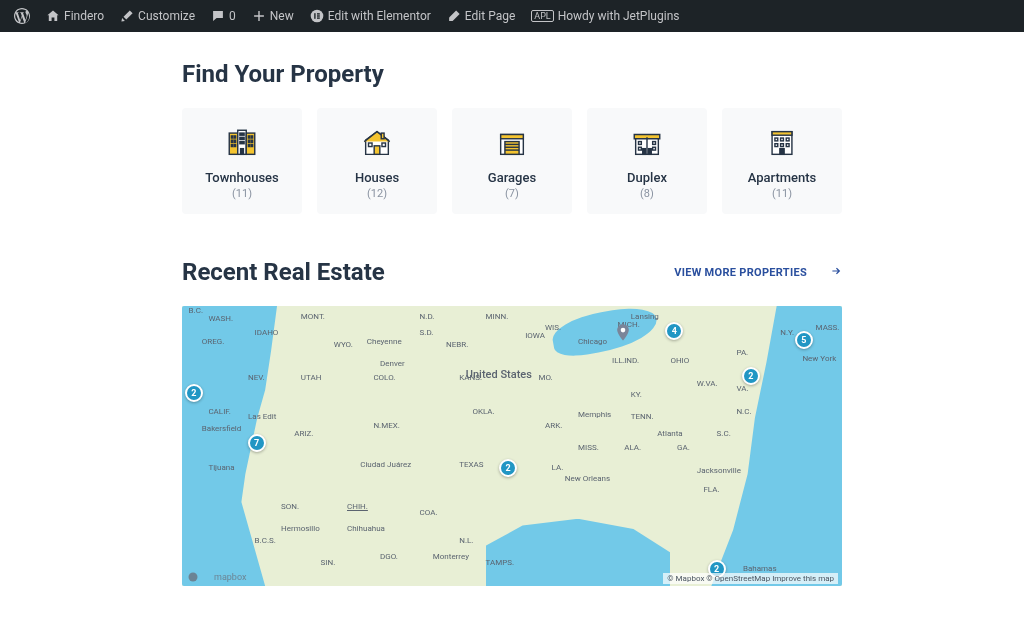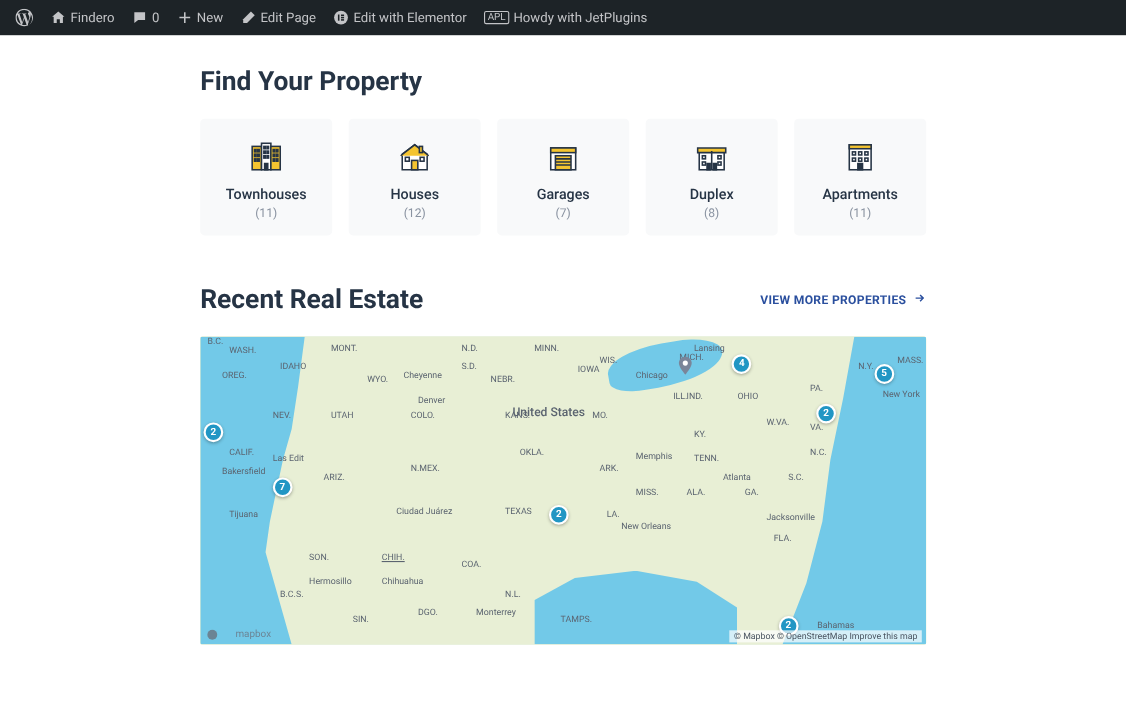--- a/index.html
+++ b/index.html
@@ -19,21 +19,21 @@
 .section-title { font-size: 24px; font-weight: 700; color: #263445; margin-bottom: 20px; }
 
 .categories { display: flex; gap: 15px; }
 .category-card { flex: 1; background: #f8f9fa; border-radius: 4px; padding: 18px 8px 14px; text-align: center; cursor: pointer; }
 .cat-icon { margin-bottom: 10px; height: 34px; display: flex; align-items: center; justify-content: center; }
 .cat-icon svg { width: 34px; height: 34px; }
 .cat-name { font-size: 13px; color: #263445; font-weight: 500; margin-bottom: 2px; }
 .cat-count { font-size: 11px; color: #8a93a1; }
 
 .recent-header { display: flex; justify-content: space-between; align-items: center; margin: 44px 0 20px; }
-.view-more { font-size: 11px; font-weight: 700; color: #2a4f9e; letter-spacing: 0.3px; display: flex; align-items: center; gap: 6px; cursor: pointer; }
+.view-more { font-size: 11px; font-weight: 700; color: #2a4f9e; letter-spacing: 0.3px; display: flex; align-items: center; gap: 23px; cursor: pointer; }
 .view-more svg { width: 12px; height: 12px; }
 
 .map-wrap { width: 100%; height: 280px; background: #d5e8c4; position: relative; overflow: hidden; border-radius: 2px; }
 .map-water { position: absolute; background: #72c9e8; }
 .map-land { position: absolute; inset: 0; background: #e8efd5; }
 .map-water.pacific { left: 0; top: 0; width: 30%; height: 100%; clip-path: polygon(0 0, 48% 0, 45% 16%, 42% 30%, 38% 40%, 35% 50%, 32% 60%, 30% 70%, 34% 80%, 38% 90%, 42% 100%, 0 100%); }
 .map-water.gulf { left: 46%; bottom: 0; width: 28%; height: 24%; clip-path: polygon(0 40%, 20% 10%, 50% 0, 80% 15%, 100% 50%, 100% 100%, 0 100%); border-radius: 40% 40% 0 0; }
 .map-water.atlantic { right: 0; top: 0; width: 22%; height: 100%; clip-path: polygon(55% 0, 100% 0, 100% 100%, 10% 100%, 25% 80%, 35% 60%, 40% 40%, 48% 20%); }
 .map-water.lakes { left: 56%; top: 2%; width: 16%; height: 14%; border-radius: 50% 40% 60% 30%; transform: rotate(-10deg); }
 .map-label-big { position: absolute; font-size: 11px; color: #5b6470; font-weight: 500; }
@@ -62,52 +62,60 @@
       <span class="wp-icon">
           <svg width="14" height="14" viewBox="0 0 20 20" fill="currentColor">
             <path d="M10 2l8 7h-2v8h-4v-5H8v5H4v-8H2l8-7z"></path>
           </svg>
         </span>
       <span>Findero</span>
     </div>
     <div class="wp-item">
       <span class="wp-icon">
           <svg width="14" height="14" viewBox="0 0 20 20" fill="currentColor">
+            <path d="M14 2l4 4-9 9-4-4 9-9zM3 13l-1 5 5-1-4-4z"></path>
+          </svg>
+        </span>
+      <span>Customize</span>
+    </div>
+    <div class="wp-item">
+      <span class="wp-icon">
+          <svg width="14" height="14" viewBox="0 0 20 20" fill="currentColor">
             <path d="M3 3h14v10H8l-5 4V3z"></path>
           </svg>
         </span>
       <span>0</span>
     </div>
     <div class="wp-item">
       <span class="wp-icon">
           <svg width="14" height="14" viewBox="0 0 20 20" fill="currentColor">
             <path d="M9 3h2v6h6v2h-6v6H9v-6H3V9h6V3z"></path>
           </svg>
         </span>
       <span>New</span>
-    </div>
-    <div class="wp-item">
-      <span class="wp-icon">
-          <svg width="14" height="14" viewBox="0 0 20 20" fill="currentColor">
-            <path d="M13 2l5 5-10 10H3v-5L13 2z"></path>
-          </svg>
-        </span>
-      <span>Edit Page</span>
     </div>
     <div class="wp-item">
       <span class="wp-icon">
           <svg width="14" height="14" viewBox="0 0 20 20" fill="currentColor">
             <circle cx="10" cy="10" r="9"></circle>
             <rect x="6" y="6" width="2" height="8" fill="#1d2327"></rect>
             <rect x="10" y="6" width="4" height="2" fill="#1d2327"></rect>
             <rect x="10" y="9" width="4" height="2" fill="#1d2327"></rect>
             <rect x="10" y="12" width="4" height="2" fill="#1d2327"></rect>
           </svg>
         </span>
       <span>Edit with Elementor</span>
+    </div>
+    <div class="wp-item">
+      <span class="wp-icon">
+          <svg width="14" height="14" viewBox="0 0 20 20" fill="currentColor">
+            <path d="M13 2l5 5-10 10H3v-5L13 2z"></path>
+          </svg>
+        </span>
+      <span>Edit Page</span>
     </div>
     <div class="wp-item">
       <span class="wp-icon" style="font-size:9px;border:1px solid currentColor;padding:0 2px;border-radius:2px;">APL</span>
       <span>Howdy with JetPlugins</span>
     </div>
   </div>
 </div>
 
 <div class="container">
 
@@ -264,21 +272,21 @@
         <div class="map-label-small" style="left: 60%; top: 49%;">MISS.</div>
         <div class="map-label-small" style="left: 67%; top: 49%;">ALA.</div>
         <div class="map-label-small" style="left: 75%; top: 49%;">GA.</div>
         <div class="map-label-small" style="left: 81%; top: 44%;">S.C.</div>
         <div class="map-label-small" style="left: 79%; top: 64%;">FLA.</div>
         <div class="map-label-small" style="left: 1%; top: 0%;">B.C.</div>
         <div class="map-label-small" style="left: 36%; top: 72%;">COA.</div>
         <div class="map-label-small" style="left: 25%; top: 70%; text-decoration: underline;">CHIH.</div>
         <div class="map-label-small" style="left: 15%; top: 70%;">SON.</div>
         <div class="map-label-small" style="left: 42%; top: 82%;">N.L.</div>
-        <div class="map-label-small" style="left: 46%; top: 90%; padding-left: 24px;">TAMPS.</div>
+        <div class="map-label-small" style="left: 46%; top: 90%;">TAMPS.</div>
         <div class="map-label-small" style="left: 30%; top: 88%;">DGO.</div>
         <div class="map-label-small" style="left: 21%; top: 90%;">SIN.</div>
         <div class="map-label-small" style="left: 11%; top: 82%;">B.C.S.</div>
         <div class="map-label-small" style="left: 68%; top: 2%;">Lansing</div>
         <div class="map-label-small" style="left: 60%; top: 11%;">Chicago</div>
         <div class="map-label-small" style="left: 94%; top: 17%;">New York</div>
         <div class="map-label-small" style="left: 30%; top: 19%;">Denver</div>
         <div class="map-label-small" style="left: 28%; top: 11%;">Cheyenne</div>
         <div class="map-label-small" style="left: 10%; top: 38%;">Las Edit</div>
         <div class="map-label-small" style="left: 3%; top: 42%;">Bakersfield</div>

